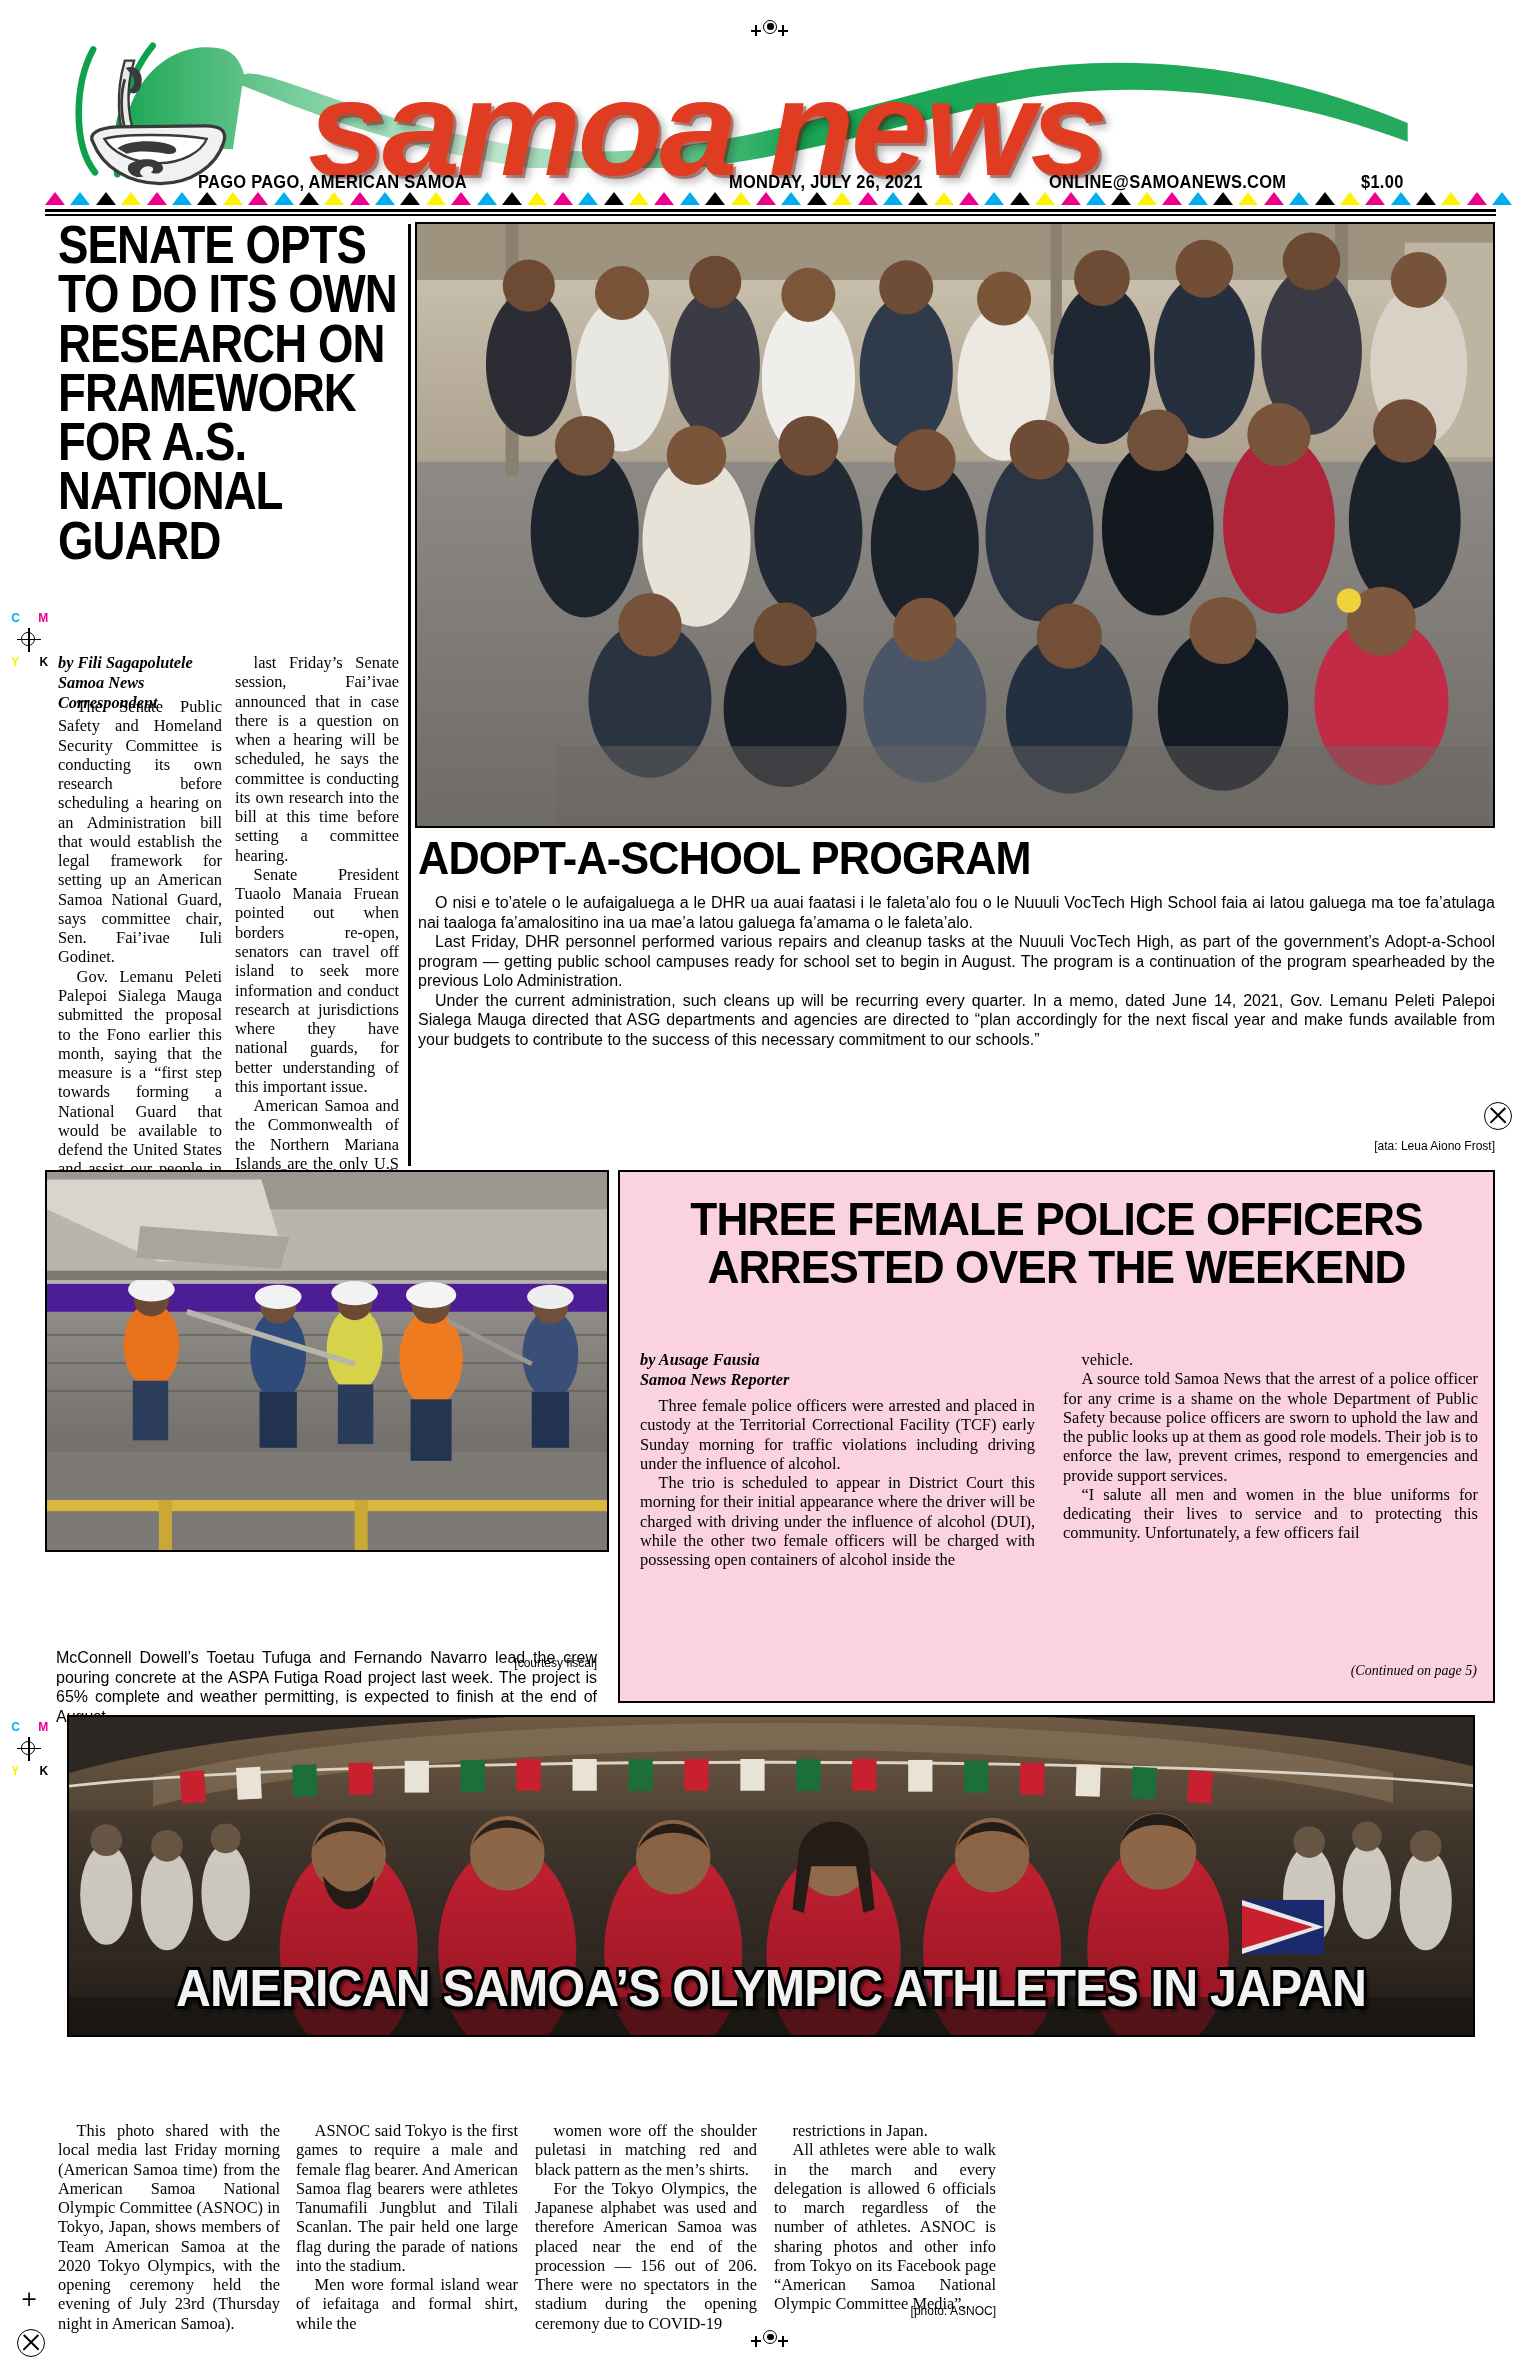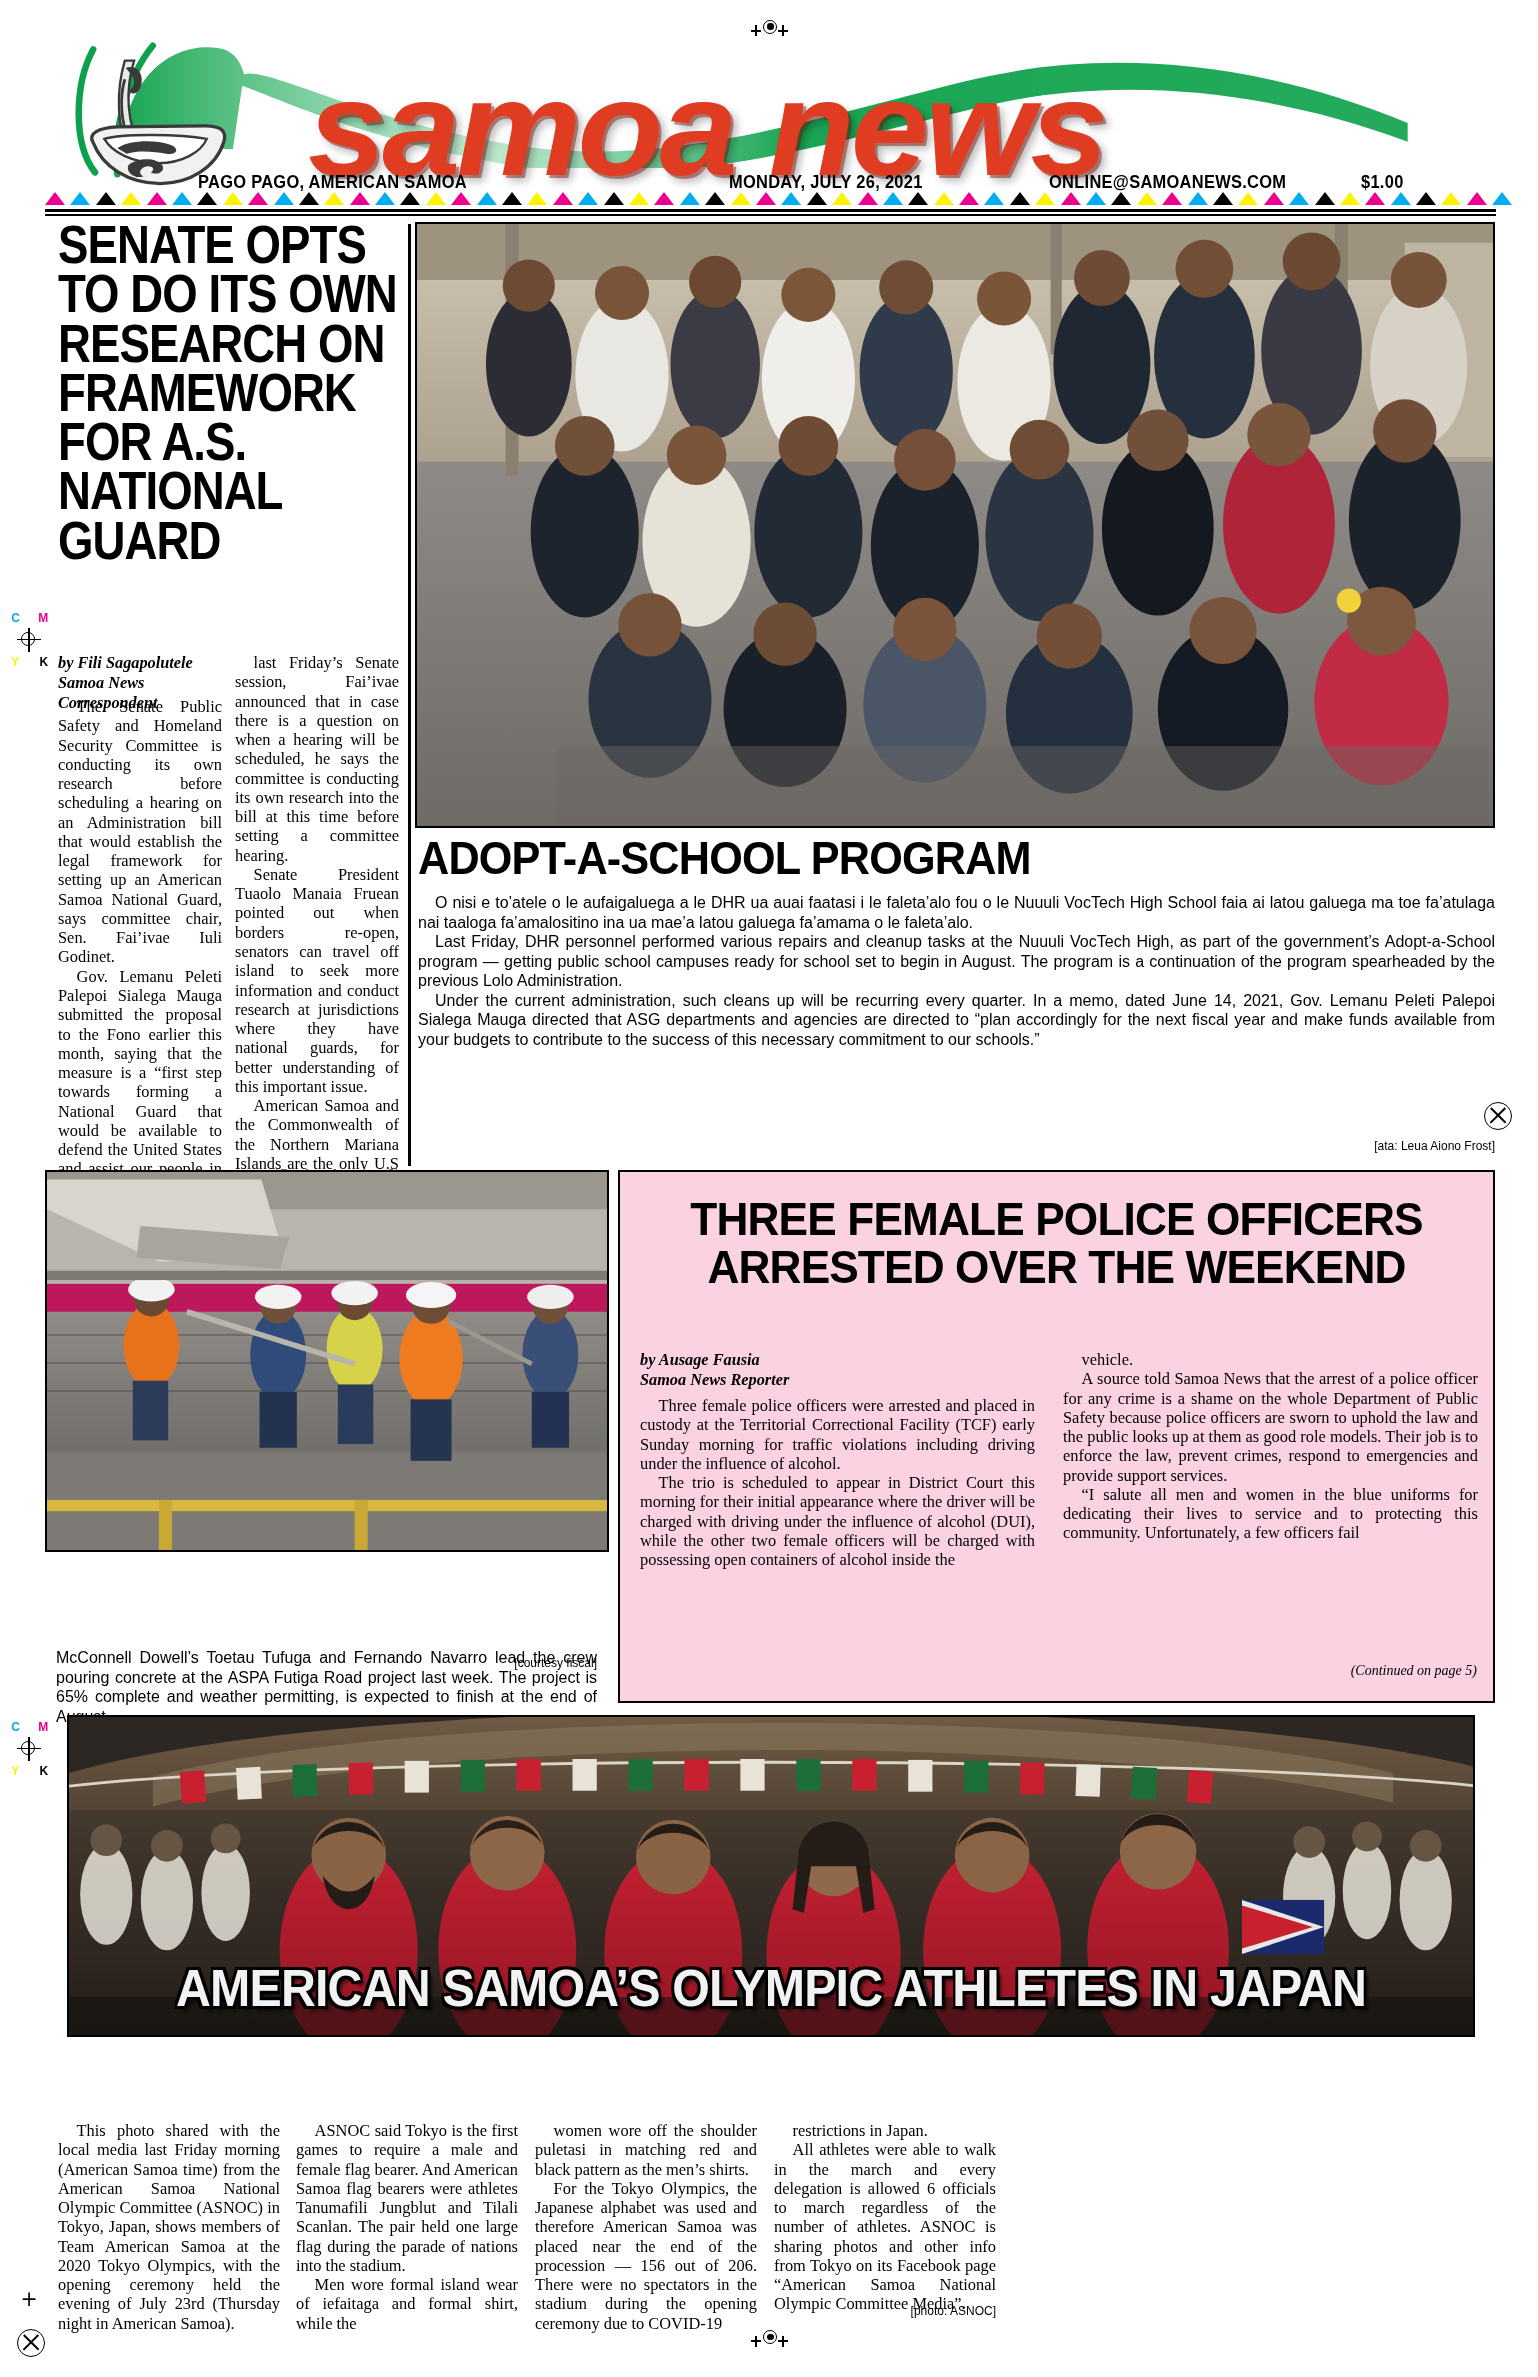--- a/index.html
+++ b/index.html
@@ -90,21 +90,21 @@
   .body-serif p { text-indent:18.6px; margin:0; }
   .body-sans {
     font-family:"Liberation Sans", sans-serif;
     font-size:16px; line-height:1.22; text-align:justify; color:#000;
   }
   .body-sans p { text-indent:17px; margin:0; }
   .contd { font-style:italic; font-family:"Liberation Serif", serif; font-size:14px; text-align:right; }
   .credit { font-family:"Liberation Sans", sans-serif; font-size:12px; text-align:right; color:#000; }
 
   
-  .photo { position:absolute; overflow:hidden; background:#be185d; }
+  .photo { position:absolute; overflow:hidden; background:#4c1d95; }
   .frame-blk { border:2.8px solid #000; }
 
   
   .hl-adopt {
     font-family:"Liberation Sans", sans-serif; font-weight:bold;
     font-size:47px; line-height:1; letter-spacing:-0.9px;
     transform:scaleX(.92); transform-origin:left top;
   }
 
   

